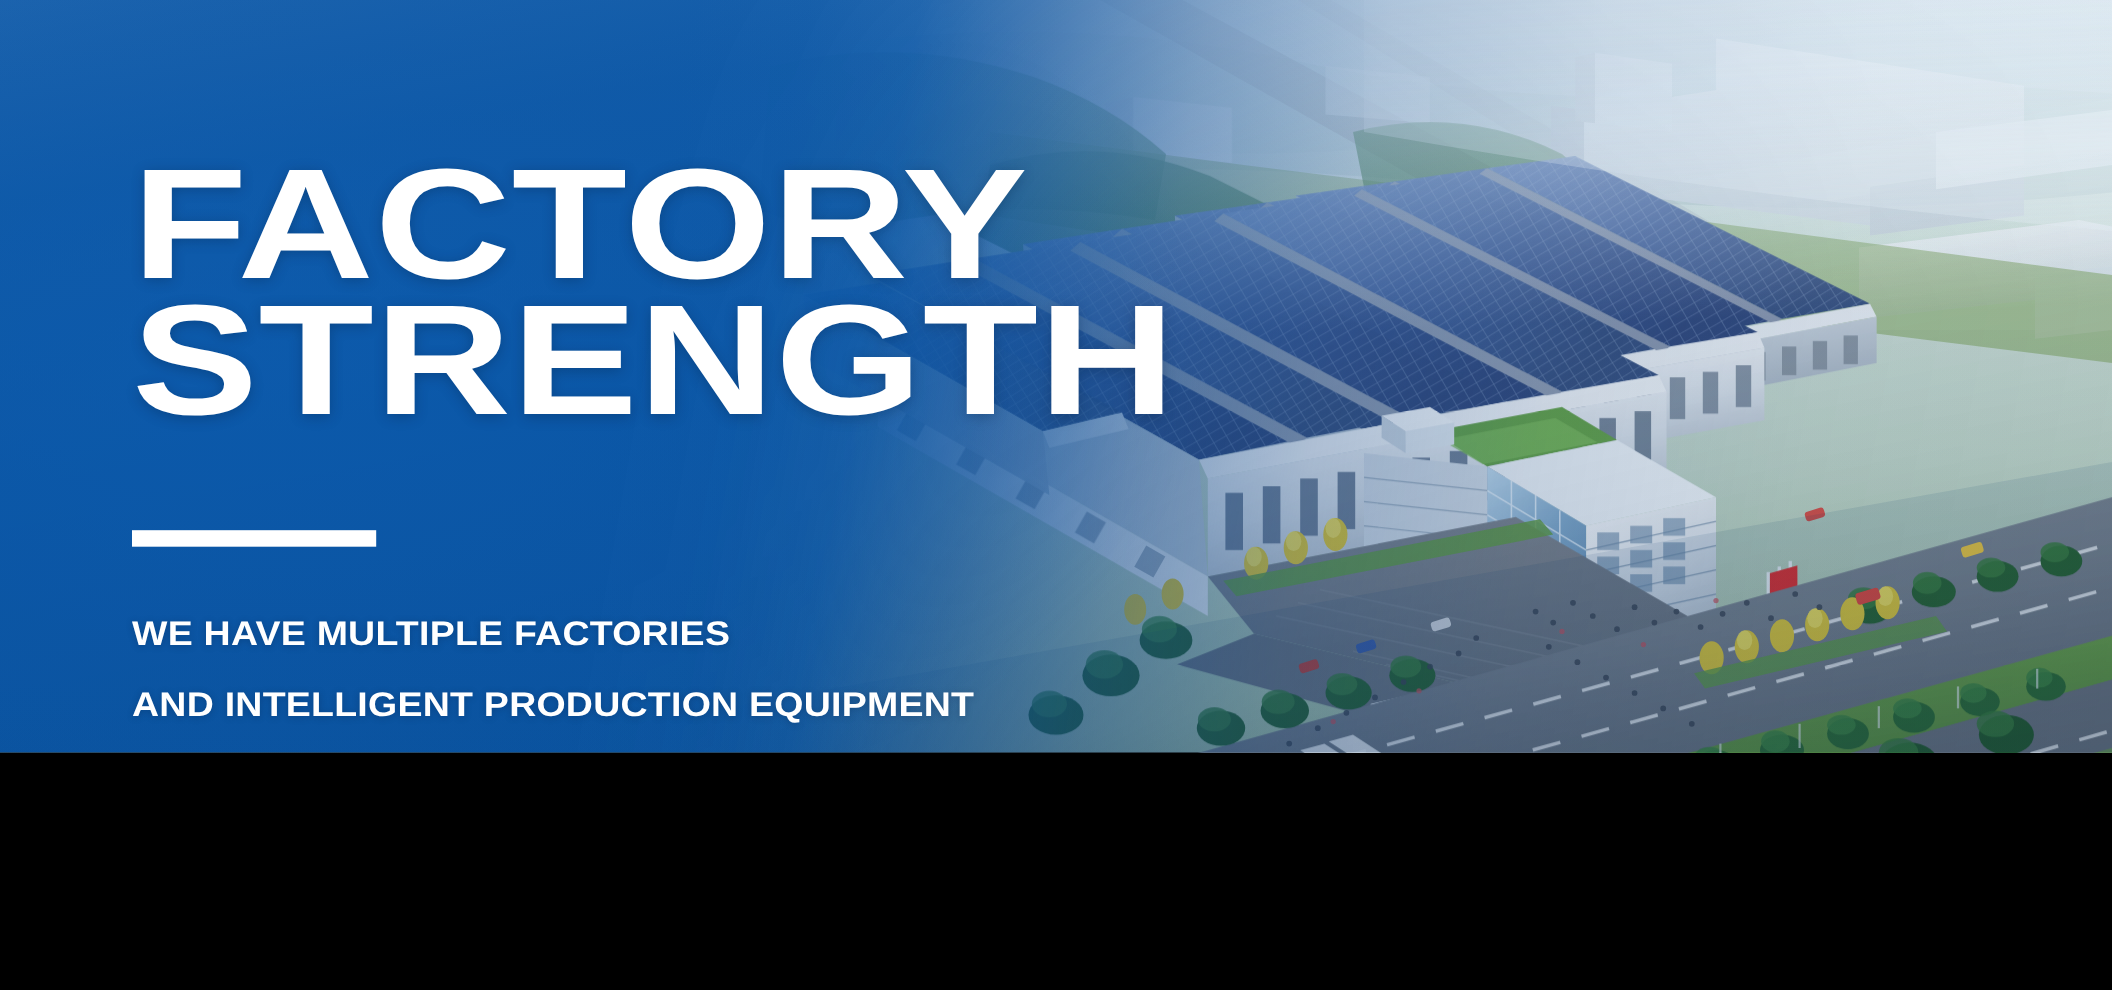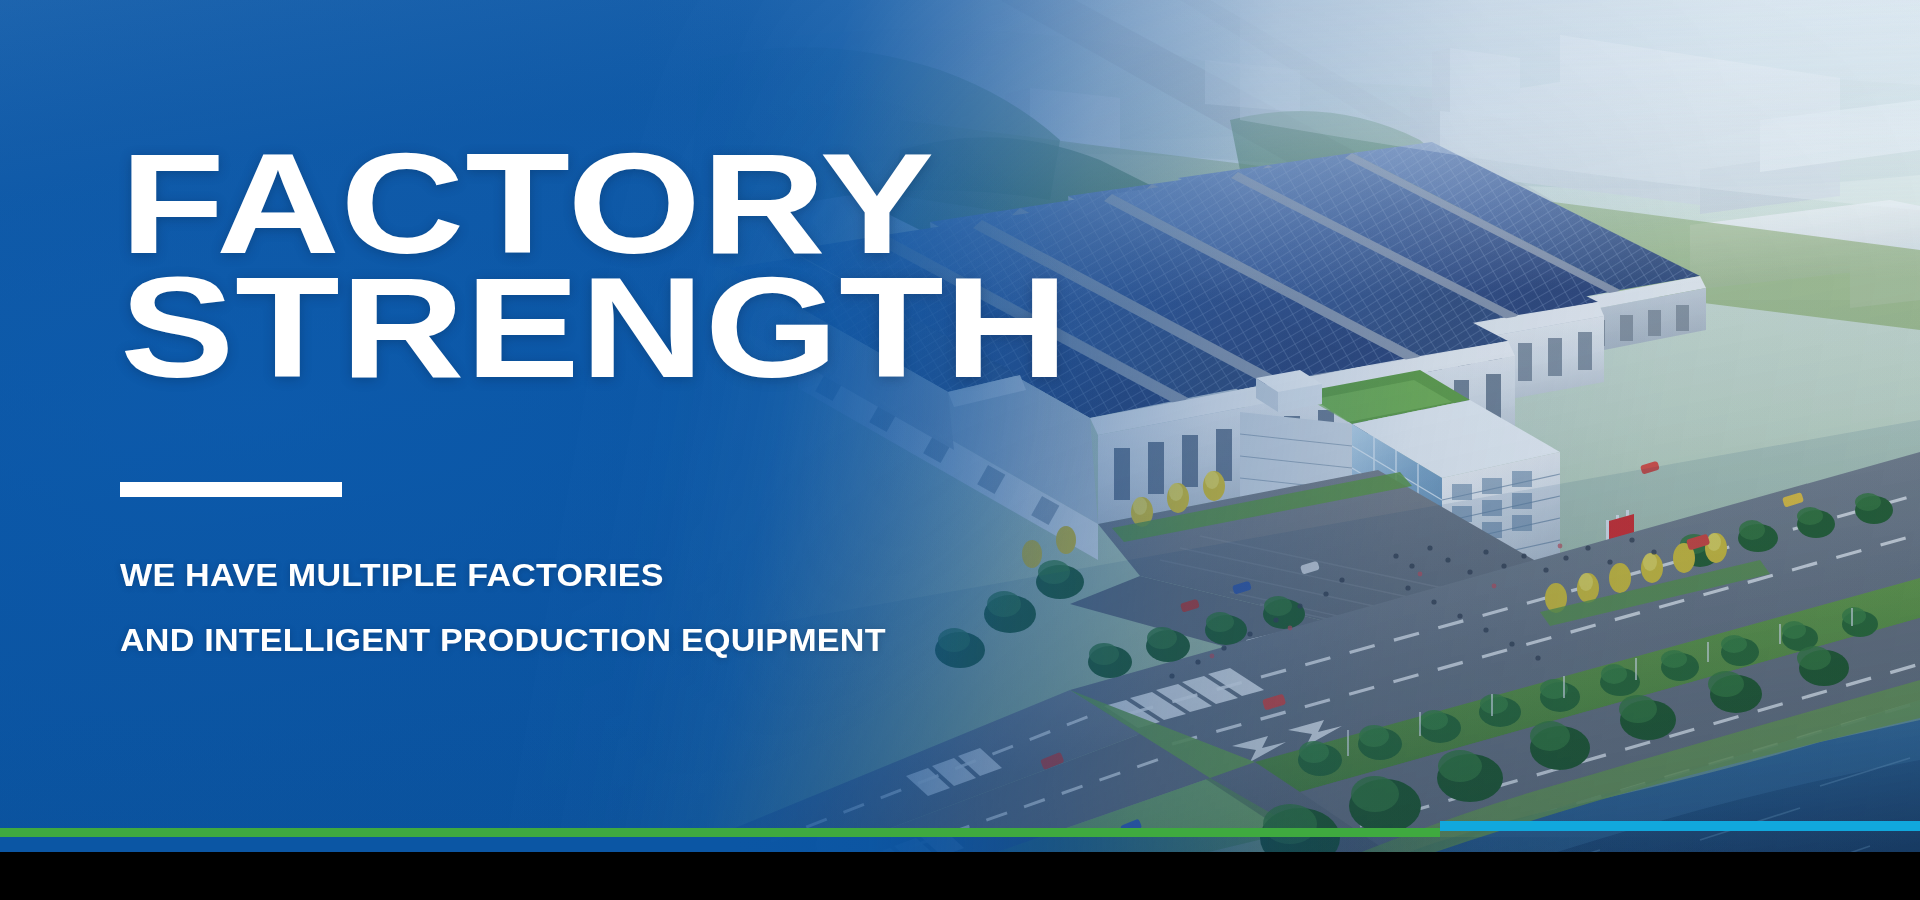--- a/index.html
+++ b/index.html
@@ -3,21 +3,21 @@
 <meta charset="utf-8">
 <style>
   html, body {
     margin: 0;
     padding: 0;
     background: #000;
   }
   #banner {
     position: relative;
     width: 1920px;
-    height: 852px;
+    height: 684px;
     overflow: hidden;
     font-family: "Liberation Sans", sans-serif;
     background: #737373;
   }
 
   
   #scene {
     position: absolute;
     inset: 0;
     width: 1920px;

